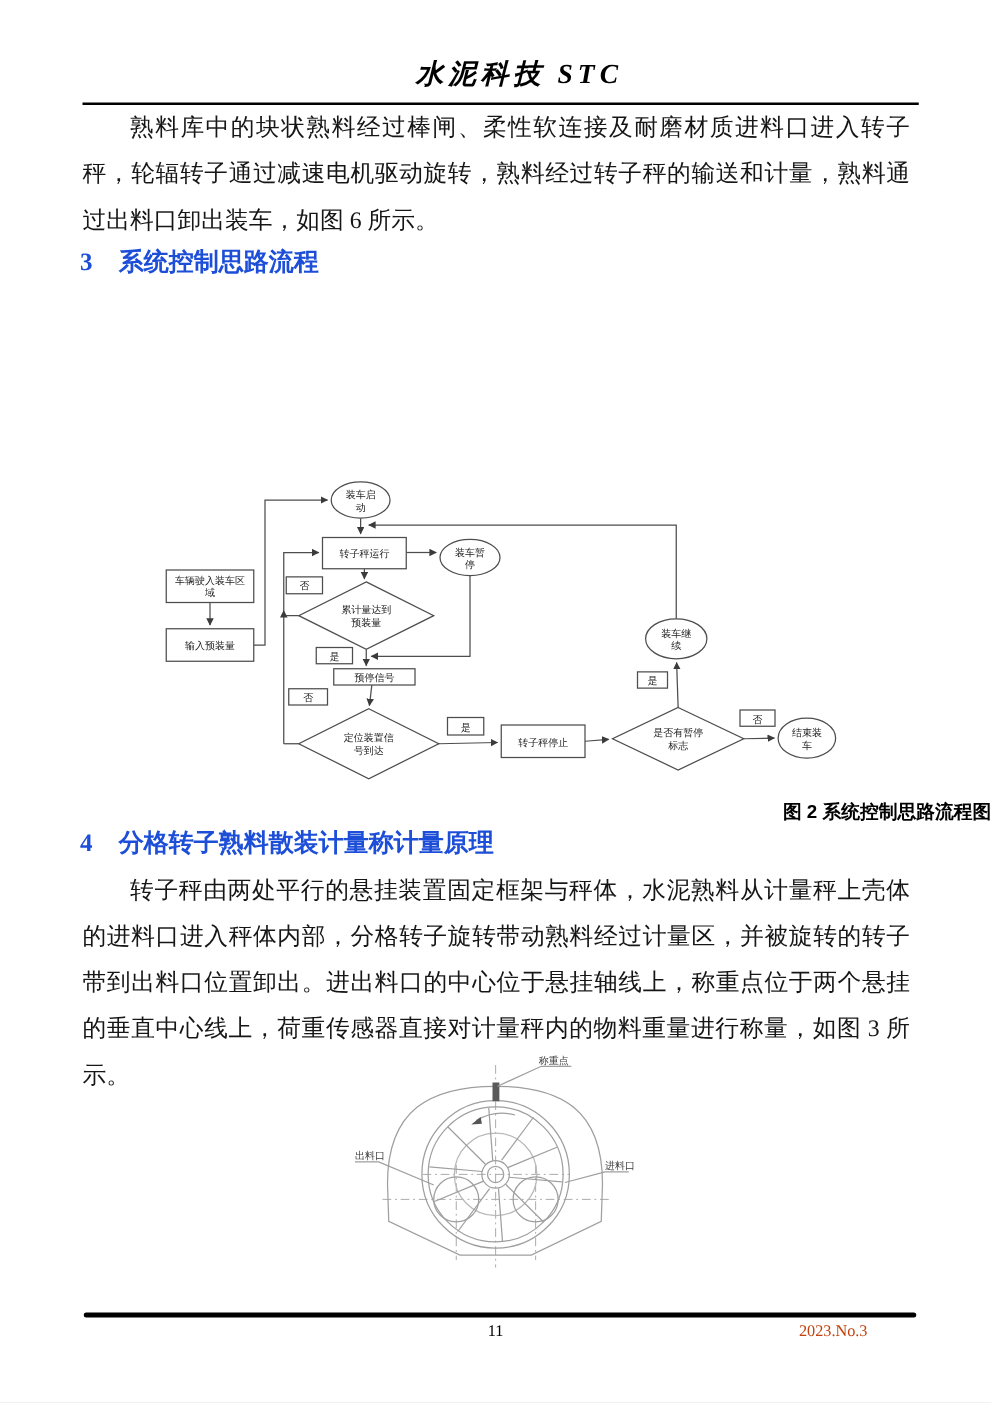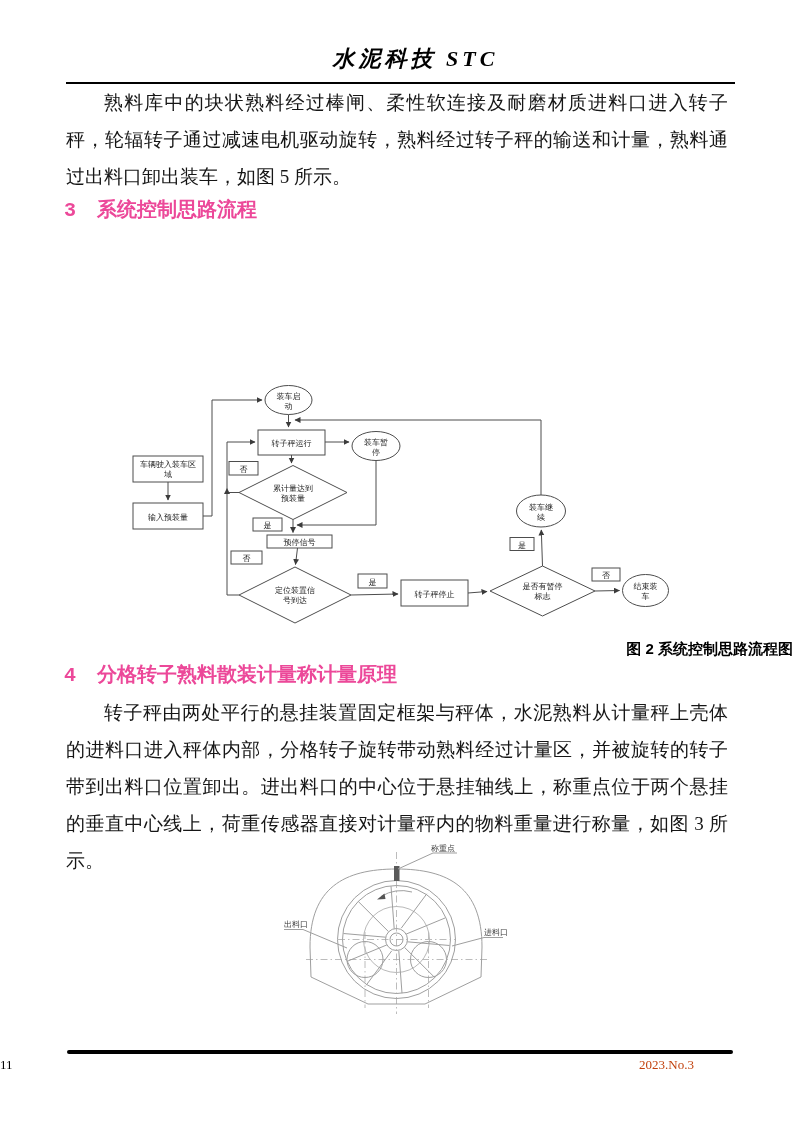--- a/index.html
+++ b/index.html
@@ -14,54 +14,54 @@
   }
   .header-rule{position:absolute;left:66px;top:82px;width:669px;height:0;border-top:2px solid #000;}
   .para{
     position:absolute;left:66px;width:662px;font-size:19px;line-height:37px;
     text-align:justify;text-indent:2em;color:#161616;
   }
   .p1{top:84px;}
   .p2{top:231px;}
   .p3{top:694px;}
   .section-heading{
-    position:absolute;left:64px;font-size:20px;font-weight:bold;color:#ec4899;
-    font-family:Liberation Mono, monospace;
+    position:absolute;left:64px;font-size:20px;font-weight:bold;color:#1d4ed8;
+    font-family:Liberation Serif, serif;
   }
   .h3{top:196px;}
   .h4{top:661px;}
   .sec-num{display:inline-block;margin-right:21px;}
   .fig-caption{
     position:absolute;left:0;width:100%;text-align:right;font-weight:bold;
     font-family:"Liberation Sans","DejaVu Sans",sans-serif;color:#000;
   }
   .cap2{top:640px;font-size:15px;}
   .cap3{top:1015px;font-size:15px;}
   .fc-svg{position:absolute;left:90px;top:380px;}
   .f3-svg{position:absolute;left:278px;top:838px;}
   .fc-shape{fill:#ffffff;stroke:#4d4d4d;stroke-width:1;}
   .fc-line{fill:none;stroke:#4d4d4d;stroke-width:1;}
   .fc-text{fill:#222;font-size:8px;font-family:"Liberation Sans","DejaVu Sans",sans-serif;text-anchor:middle;}
   .f3-line{fill:none;stroke:#9f9f9f;stroke-width:1;}
   .f3-light{fill:none;stroke:#b9b9b9;stroke-width:1;}
   .f3-center{fill:none;stroke:#ababab;stroke-width:0.8;stroke-dasharray:7 3 1.5 3;}
   .f3-text{fill:#3a3a3a;font-size:8px;font-family:"Liberation Sans","DejaVu Sans",sans-serif;}
   .footer-rule{position:absolute;left:67px;top:1050px;width:666px;height:4px;background:#000;border-radius:2px;}
-  .page-num{position:absolute;top:1057px;left:0;width:100%;font-size:13px;color:#000;}
+  .page-num{position:absolute;top:1057px;left:0;width:100%;text-align:center;font-size:13px;color:#000;}
   .issue{position:absolute;top:1057px;right:99px;font-size:13px;color:#c2410c;}
 </style>
 </head>
 <body>
 
 <div class="page">
 
   <div class="journal-title">水泥科技 STC</div>
   <div class="header-rule"></div>
 
-  <div class="para p1">熟料库中的块状熟料经过棒闸、柔性软连接及耐磨材质进料口进入转子秤，轮辐转子通过减速电机驱动旋转，熟料经过转子秤的输送和计量，熟料通过出料口卸出装车，如图 5 所示。</div>
+  <div class="para p1">熟料库中的块状熟料经过棒闸、柔性软连接及耐磨材质进料口进入转子秤，轮辐转子通过减速电机驱动旋转，熟料经过转子秤的输送和计量，熟料通过出料口卸出装车，如图 6 所示。</div>
 
   <div class="section-heading h3"><span class="sec-num">3</span><span>系统控制思路流程</span></div>
 
 
   <svg class="fc-svg" width="620" height="250" viewBox="90 380 620 250">
     <defs>
       <marker id="ah" markerWidth="7" markerHeight="7" refX="5.5" refY="3" orient="auto" markerUnits="userSpaceOnUse">
         <path d="M0,0 L6,3 L0,6 Z" fill="#3b3b3b"></path>
       </marker>
     </defs>

